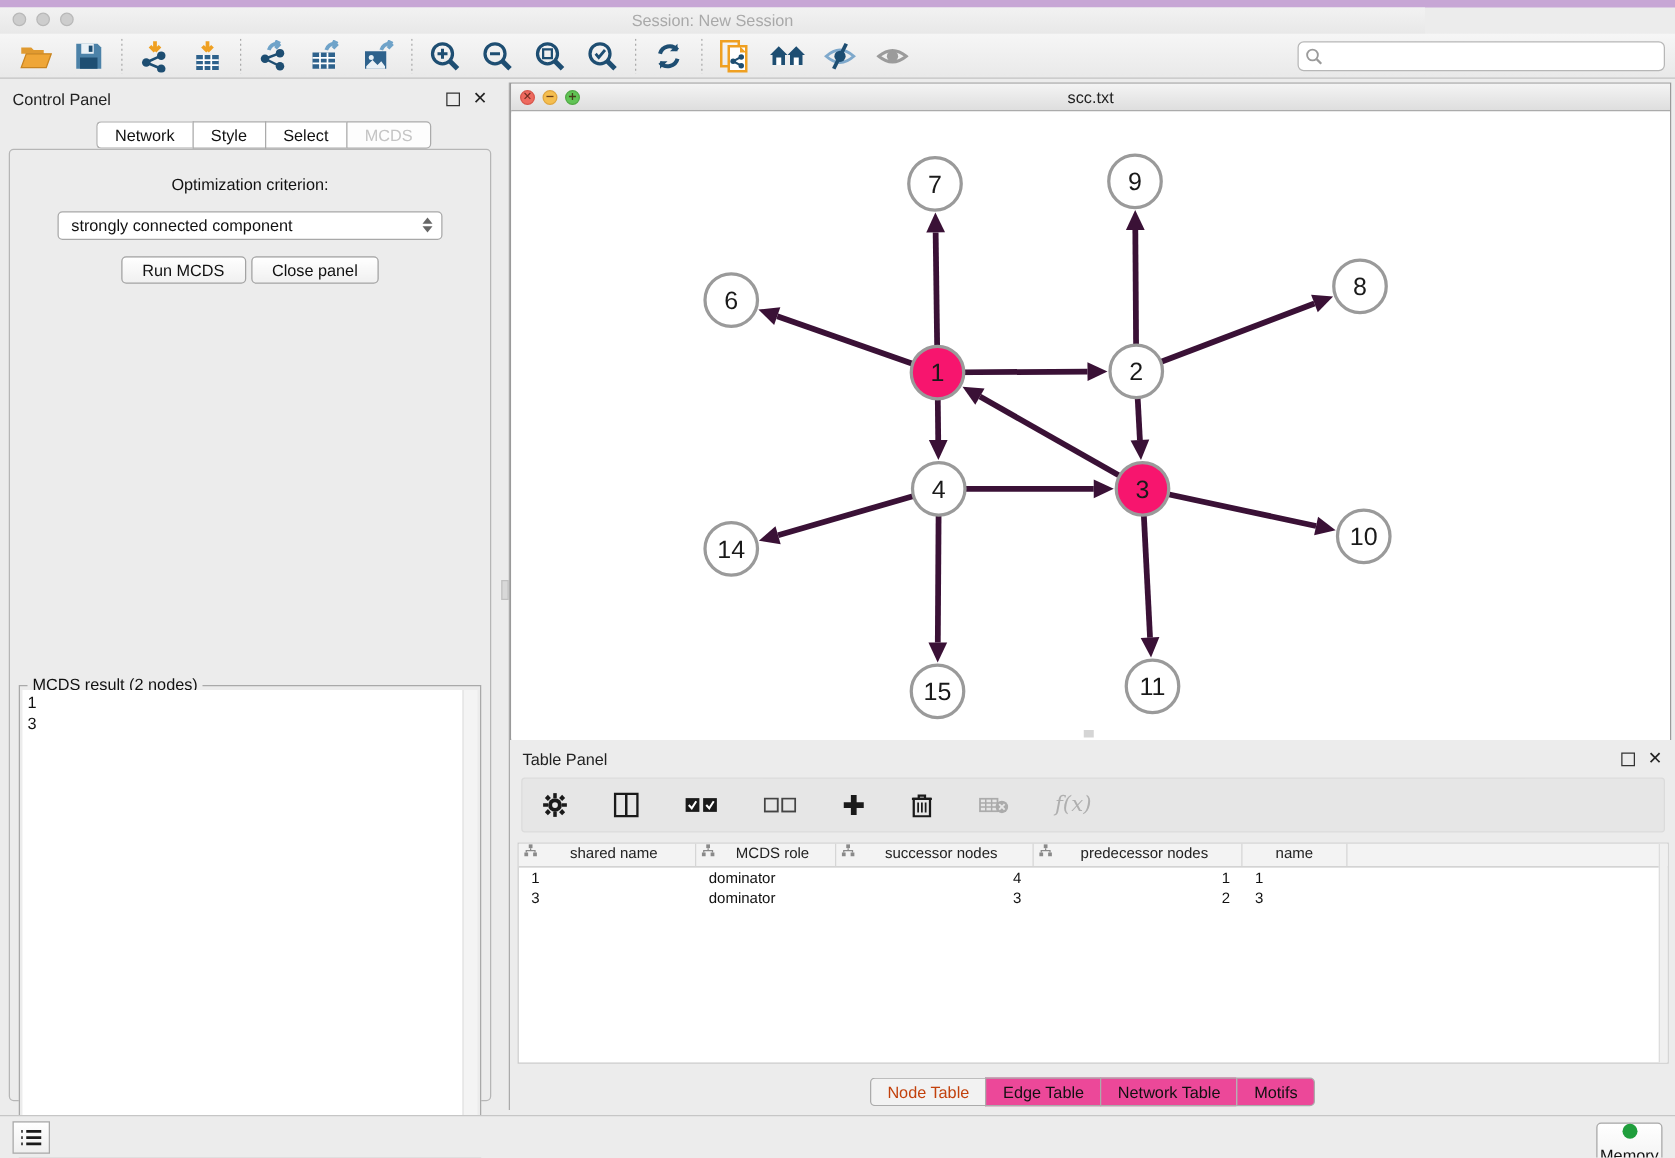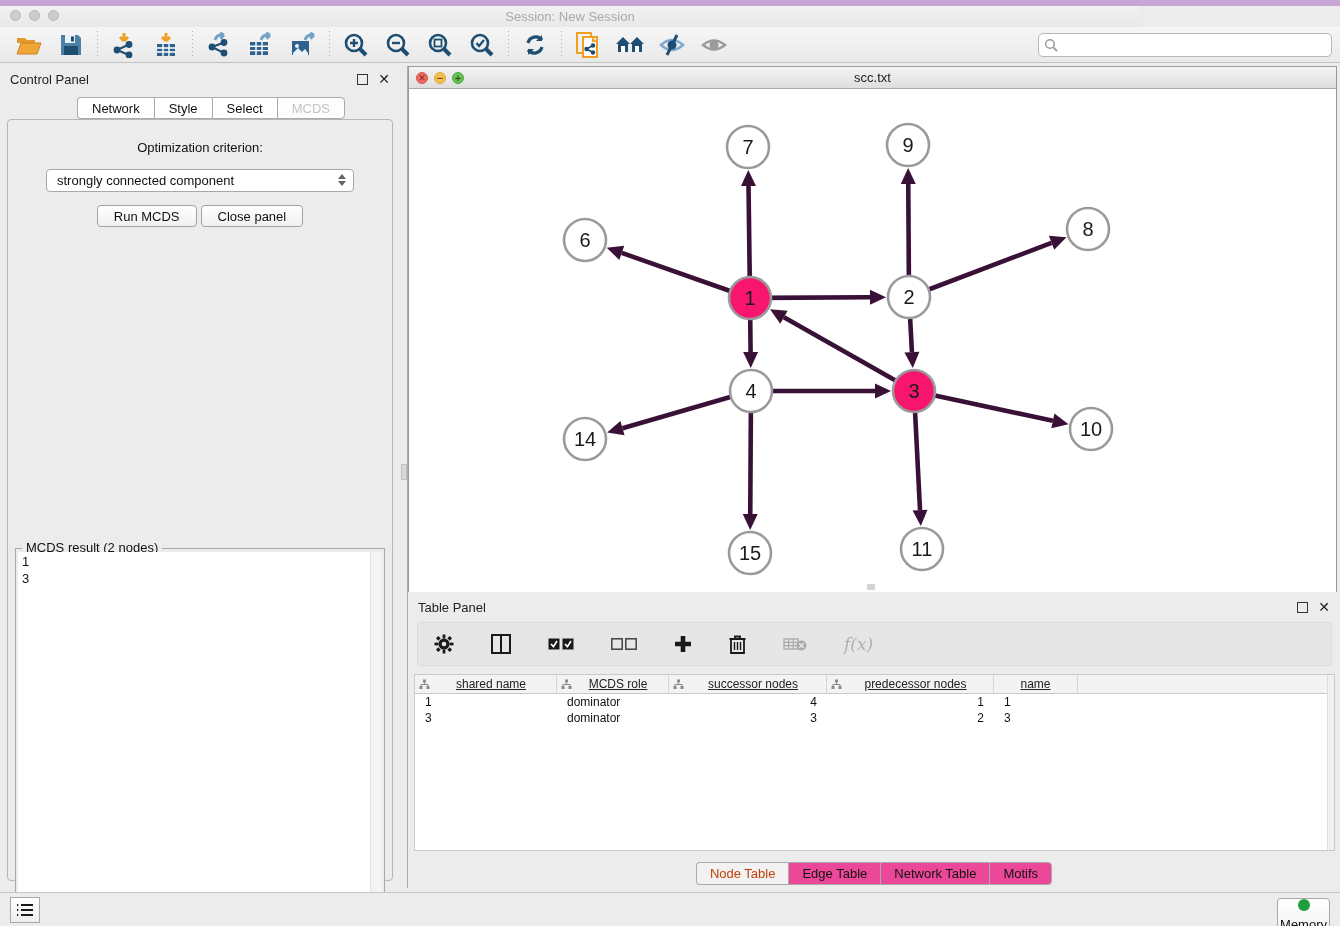--- a/index.html
+++ b/index.html
@@ -103,22 +103,22 @@
   .tp-toolbar {
     position:absolute; left:9px; top:28px; width:915px; height:44px;
     background:#E6E6E6; border:1px solid #DBDBDB; border-radius:3px;
     display:flex; align-items:center; padding-left:16px; gap:37px;
   }
   .tp-icon { display:flex; align-items:center; justify-content:center; }
   .fx-label { font-family:"DejaVu Serif", serif; font-style:italic; font-size:17px; color:#AFAFAF; }
   .data-table { position:absolute; left:6px; top:80px; width:921px; height:177px; background:#fff; border:1px solid #C9C9C9; }
   .dt-header { display:flex; height:19px; background:#F3F3F3; border-bottom:1px solid #C9C9C9; }
   .dt-hcell {
-    display:flex; align-items:center; border-right:1px solid #D6D6D6;
-    font-size:12px; color:#222; position:relative; padding:0 4px;text-decoration:underline;
+    display:flex; align-items:flex-start; border-right:1px solid #D6D6D6;
+    font-size:12px; color:#222; position:relative; padding:0 4px;
   }
   .dt-hcell .hlabel { flex:1; text-align:center; }
   .dt-row { display:flex; height:16px; }
   .dt-cell { font-size:12px; color:#111; padding:0 10px; overflow:hidden; line-height:16px; }
   .dt-vscroll { position:absolute; right:0; top:0; width:7px; height:100%; background:#F0F0F0; border-left:1px solid #DDD; }
   .tp-bottom-tabs { position:absolute; left:0; bottom:3px; width:932px; display:flex; justify-content:center; }
   .bt-tab {
     height:23px; padding:0 13px; background:#ec4899; border:1px solid #ABABAB; border-right:none;
     display:flex; align-items:center; font-size:13px; color:#111;
   }

